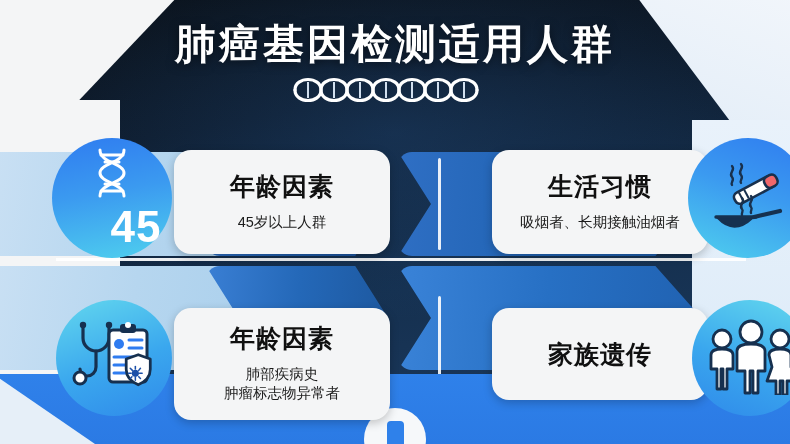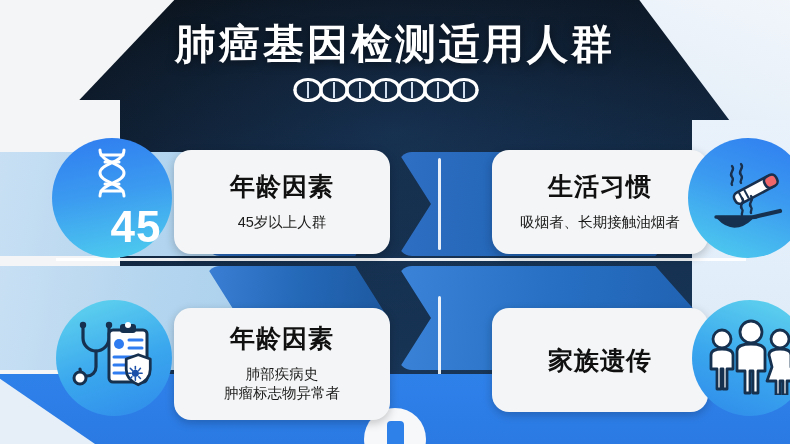--- a/index.html
+++ b/index.html
@@ -206,21 +206,21 @@
     color: #1c1c1c;
     line-height: 1.35;
     text-align: center;
     margin-top: 12px;
   }
   .card-sub div { white-space: nowrap; }
 
   .card-tl { left: 174px; top: 150px; width: 216px; height: 104px; }
   .card-tr { left: 492px; top: 150px; width: 216px; height: 104px; }
   .card-bl { left: 174px; top: 308px; width: 216px; height: 112px; }
-  .card-br { left: 492px; top: 308px; width: 216px; height: 104px; }
+  .card-br { left: 492px; top: 308px; width: 216px; height: 92px; }
 
   
   .circle {
     position: absolute;
     border-radius: 50%;
     z-index: 9;
     display: flex;
     flex-direction: column;
     align-items: center;
     justify-content: center;

